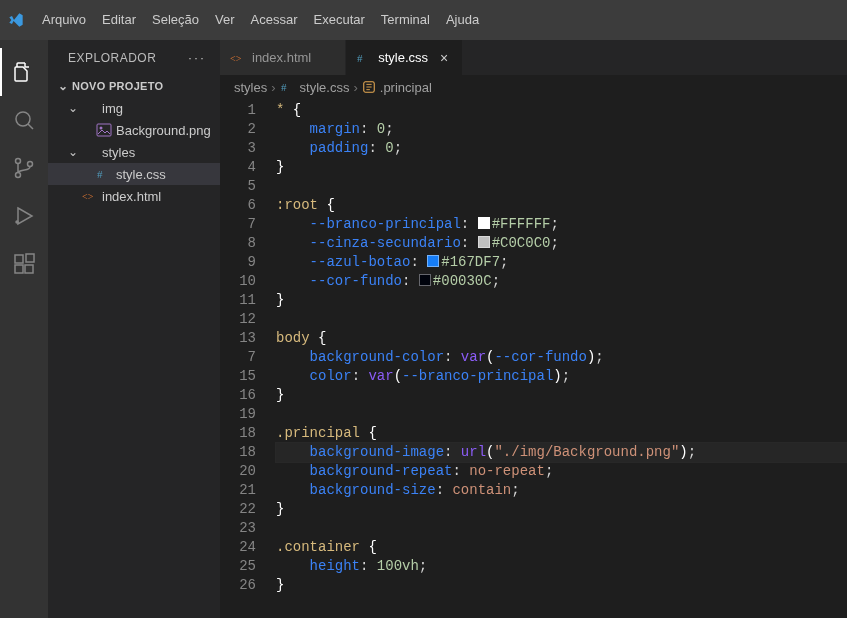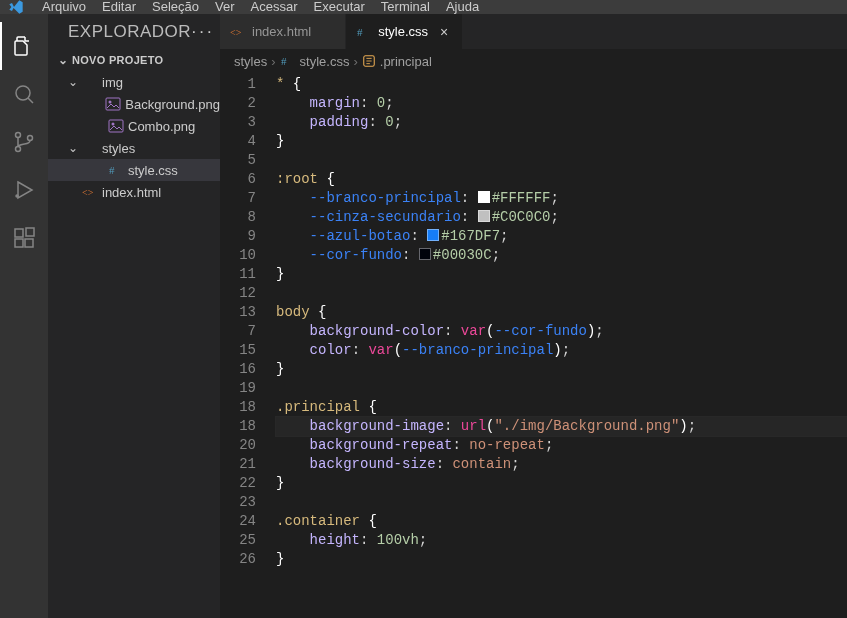--- a/index.html
+++ b/index.html
@@ -8,21 +8,21 @@
   font-size: 13px;
   background: #1e1e1e;
   color: #cccccc;
   width: 847px;
   height: 618px;
   overflow: hidden;
   display: flex;
   flex-direction: column;
 }
 .titlebar {
-  height: 14px;
+  height: 40px;
   background: #3c3c3c;
   display: flex;
   align-items: center;
   padding-left: 8px;
   -webkit-app-region: drag;
 }
 .titlebar .logo { width: 16px; height: 16px; margin-right: 10px; display:flex; align-items:center; justify-content:center;}
 .menubar { display: flex; }
 .menubar .menu-item {
   padding: 0 8px;
@@ -64,42 +64,42 @@
   display: flex;
   flex-direction: column;
   min-width: 0;
 }
 .sidebar-header {
   height: 35px;
   display: flex;
   align-items: center;
   justify-content: space-between;
   padding: 0 14px 0 20px;
-  font-size: 17px;
+  font-size: 12px;
   color: #bbbbbb;
   letter-spacing: 0.5px;
 }
 .sidebar-header .more { color: #cccccc; cursor: pointer; letter-spacing: 2px;}
 
 .tree { font-size: 13px; }
 .tree-row {
   height: 22px;
   display: flex;
   align-items: center;
   padding-left: 10px;
   cursor: pointer;
   white-space: nowrap;
 }
 .tree-row.selected { background: #37373d; }
 .tree-row .chev { width: 14px; font-size: 12px; color: #c5c5c5; }
 .tree-row .ficon { width: 16px; display:flex; align-items:center; justify-content:center; margin-right: 4px;}
 .tree-row .label { color: #cccccc; }
 .tree-row.project { font-weight: bold; font-size: 11px; letter-spacing: 0.3px; }
 .indent-1 { padding-left: 20px; }
-.indent-2 { padding-left: 46px; }
+.indent-2 { padding-left: 34px; }
 
 .editor-area { flex: 1; display: flex; flex-direction: column; background: #1e1e1e; min-width:0; }
 
 .tabbar {
   height: 35px;
   background: #252526;
   display: flex;
 }
 .tab {
   height: 35px;
@@ -147,24 +147,24 @@
   line-height: 19px;
   padding-top: 2px;
   white-space: pre;
   position: relative;
 }
 .code .line { height: 19px; }
 .code .line.cur { background: rgba(255,255,255,0.04); outline: 1px solid #282828; }
 
 .tk-sel    { color: #d7ba7d; }
 .tk-punc   { color: #ffffff; }
-.tk-prop   { color: #c4b5fd; }
+.tk-prop   { color: #3b82f6; }
 .tk-num    { color: #b5cea8; }
 .tk-str    { color: #ce9178; }
-.tk-func   { color: #ec4899; }
+.tk-func   { color: #8b5cf6; }
 .tk-var    { color: #3b82f6; }
 .tk-white  { color: #d4d4d4; }
 
 .color-swatch {
   display: inline-block;
   width: 12px; height: 12px;
   border: 1px solid rgba(255,255,255,0.4);
   vertical-align: -1px;
   margin-right: 2px;
 }
@@ -251,31 +251,20 @@
           <div class="tree-row indent-2">
             <span class="chev"></span>
             <span class="ficon">
               <svg width="16" height="16" viewBox="0 0 16 16">
                 <rect x="1" y="2" width="14" height="12" rx="1" fill="none" stroke="#a074c4" stroke-width="1"></rect>
                 <circle cx="5" cy="6" r="1.5" fill="#a074c4"></circle>
                 <path d="M2 12l4-4 3 3 2-2 3 3" stroke="#a074c4" fill="none"></path>
               </svg>
             </span>
             <span class="label">Background.png</span>
-          </div>
-          <div class="tree-row indent-2">
-            <span class="chev"></span>
-            <span class="ficon">
-              <svg width="16" height="16" viewBox="0 0 16 16">
-                <rect x="1" y="2" width="14" height="12" rx="1" fill="none" stroke="#a074c4" stroke-width="1"></rect>
-                <circle cx="5" cy="6" r="1.5" fill="#a074c4"></circle>
-                <path d="M2 12l4-4 3 3 2-2 3 3" stroke="#a074c4" fill="none"></path>
-              </svg>
-            </span>
-            <span class="label">Combo.png</span>
           </div>
           <div class="tree-row indent-1">
             <span class="chev">⌄</span>
             <span class="ficon"></span>
             <span class="label">styles</span>
           </div>
           <div class="tree-row indent-2 selected">
             <span class="chev"></span>
             <span class="ficon">
               <svg width="16" height="16" viewBox="0 0 16 16">

